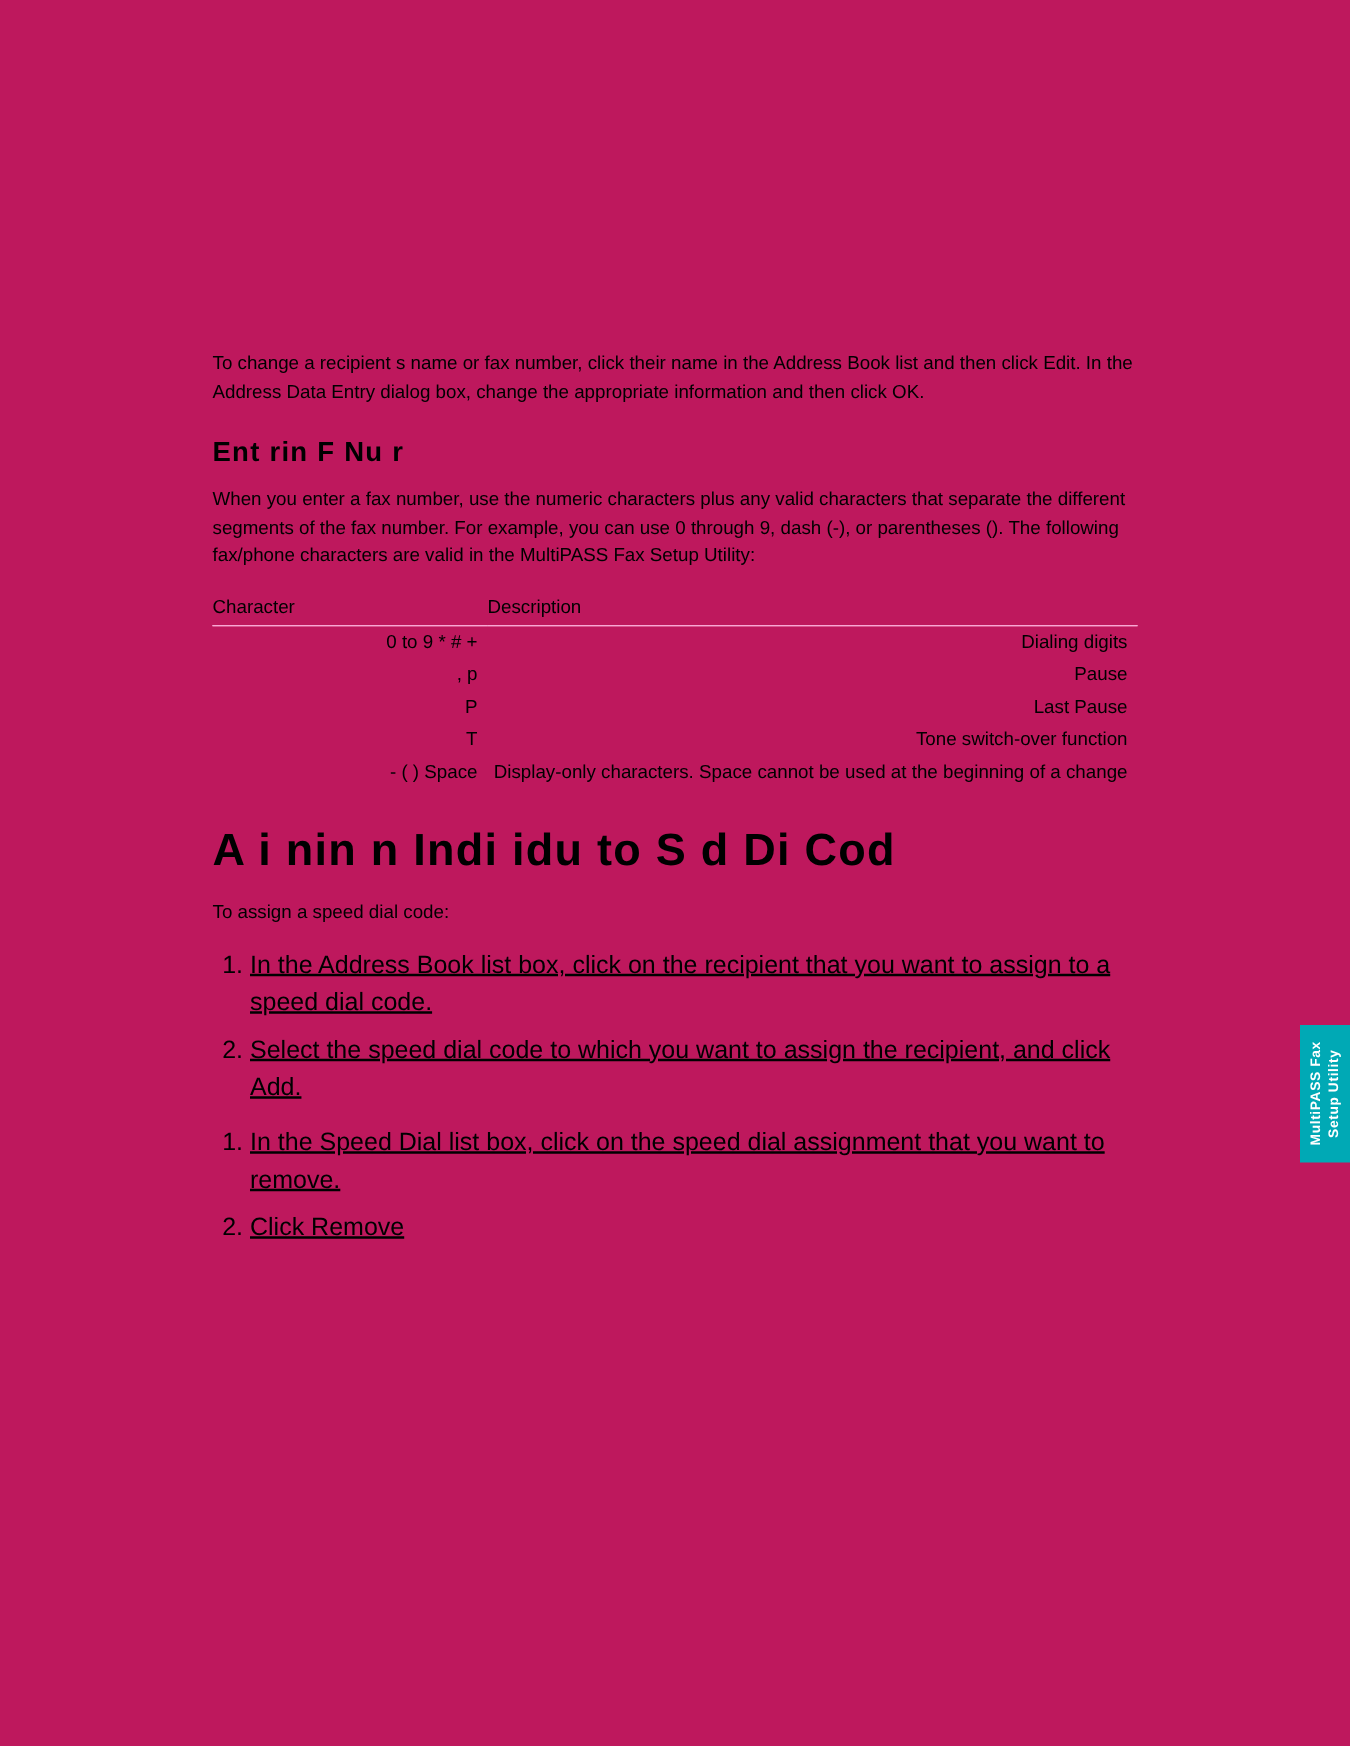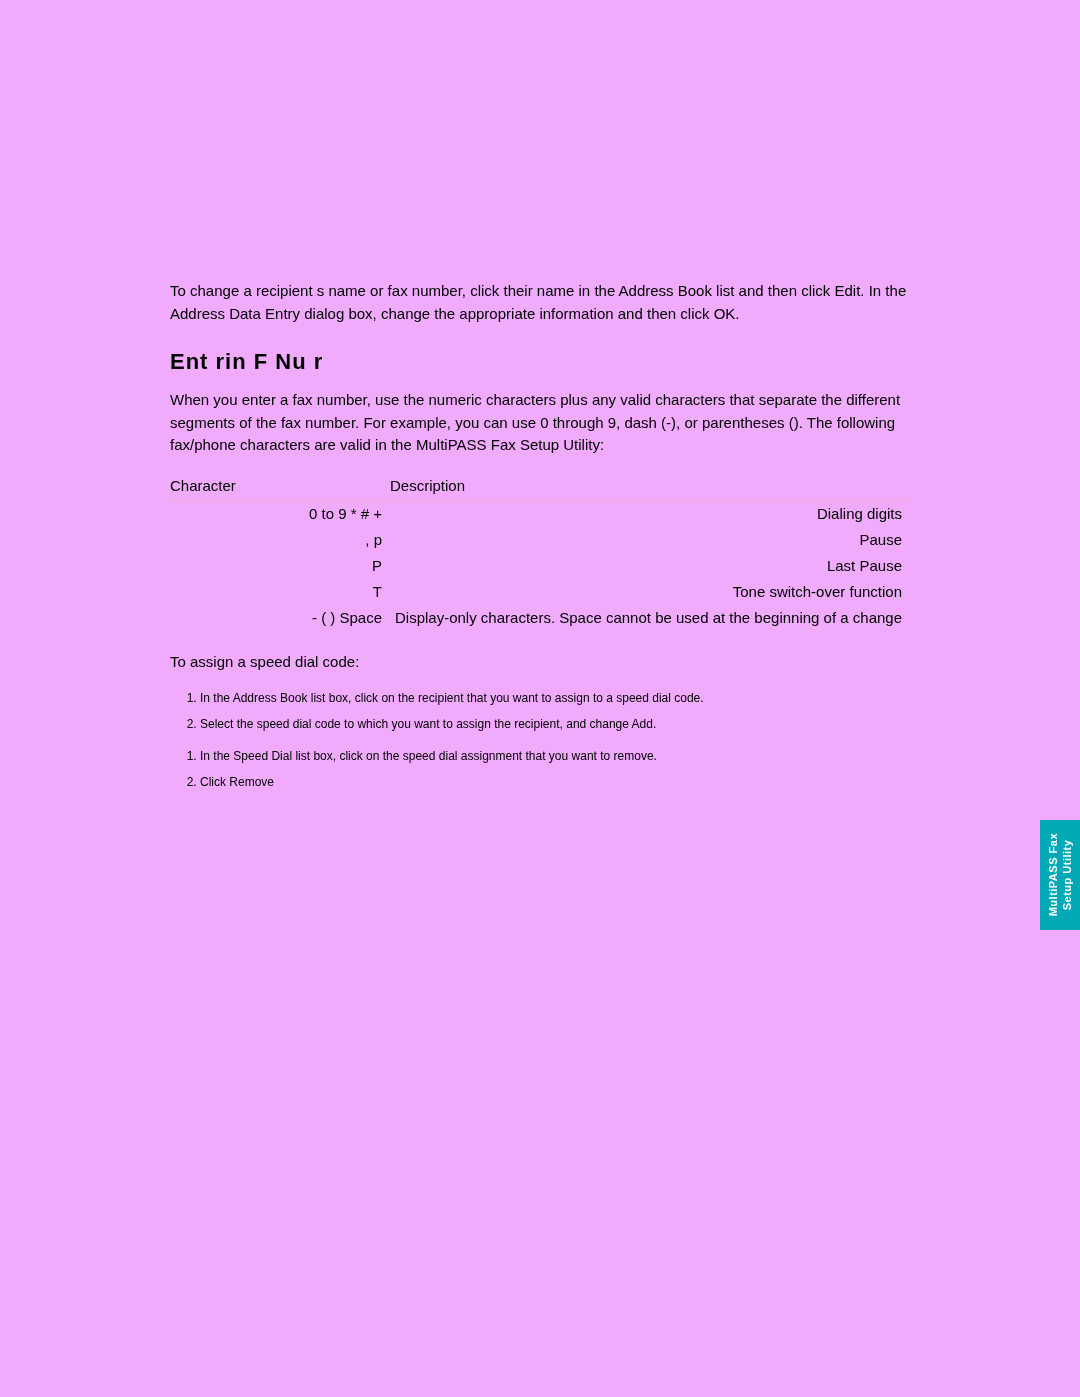--- a/index.html
+++ b/index.html
@@ -14,21 +14,21 @@
       font-size: 15px;
       color: #000000;
       width: 1080px;
       min-height: 1397px;
       position: relative;
     }
 
     .page-container {
       width: 1080px;
       min-height: 1397px;
-      background: #f0abfc;
+      background: #be185d;
       position: relative;
       padding: 280px 170px 80px 170px;
     }
 
     .paragraph {
       margin-bottom: 16px;
       line-height: 1.5;
       font-size: 15px;
     }
 
@@ -79,21 +79,22 @@
     }
 
     .list-ordered {
       margin-left: 30px;
       margin-bottom: 14px;
     }
 
     .list-ordered li {
       margin-bottom: 8px;
       line-height: 1.5;
-      font-size: 12px;
+      font-size: 20px;
+      text-decoration: underline;
     }
 
     .sidebar-tab {
       position: absolute;
       right: 0;
       top: 820px;
       width: 40px;
       height: 110px;
       background: #00a9b5;
       display: flex;
@@ -149,26 +150,27 @@
             <td>Tone switch-over function</td>
           </tr>
           <tr>
             <td>- ( )  Space</td>
             <td> Display-only characters. Space cannot be used at the beginning of a change</td>
           </tr>
         </tbody>
     </table>
   </div>
 
+  <h1 class="section-heading-large">A  i nin  n Indi idu  to  S  d Di  Cod</h1>
 
   <p class="paragraph">To assign a speed dial code:</p>
 
   <ol class="list-ordered" id="assign-steps-list">
   <li>In the Address Book list box, click on the recipient that you want to assign to a speed dial code.</li>
-      <li>Select the speed dial code to which you want to assign the recipient, and change Add.</li>
+      <li>Select the speed dial code to which you want to assign the recipient, and click Add.</li>
     </ol>
 
 
   <ol class="list-ordered" id="remove-steps-list">
   <li>In the Speed Dial list box, click on the speed dial assignment that you want to remove.</li>
       <li>Click Remove</li>
     </ol>
 
   <div class="sidebar-tab">
     <span class="sidebar-tab-text">MultiPASS Fax<br>Setup Utility</span>

